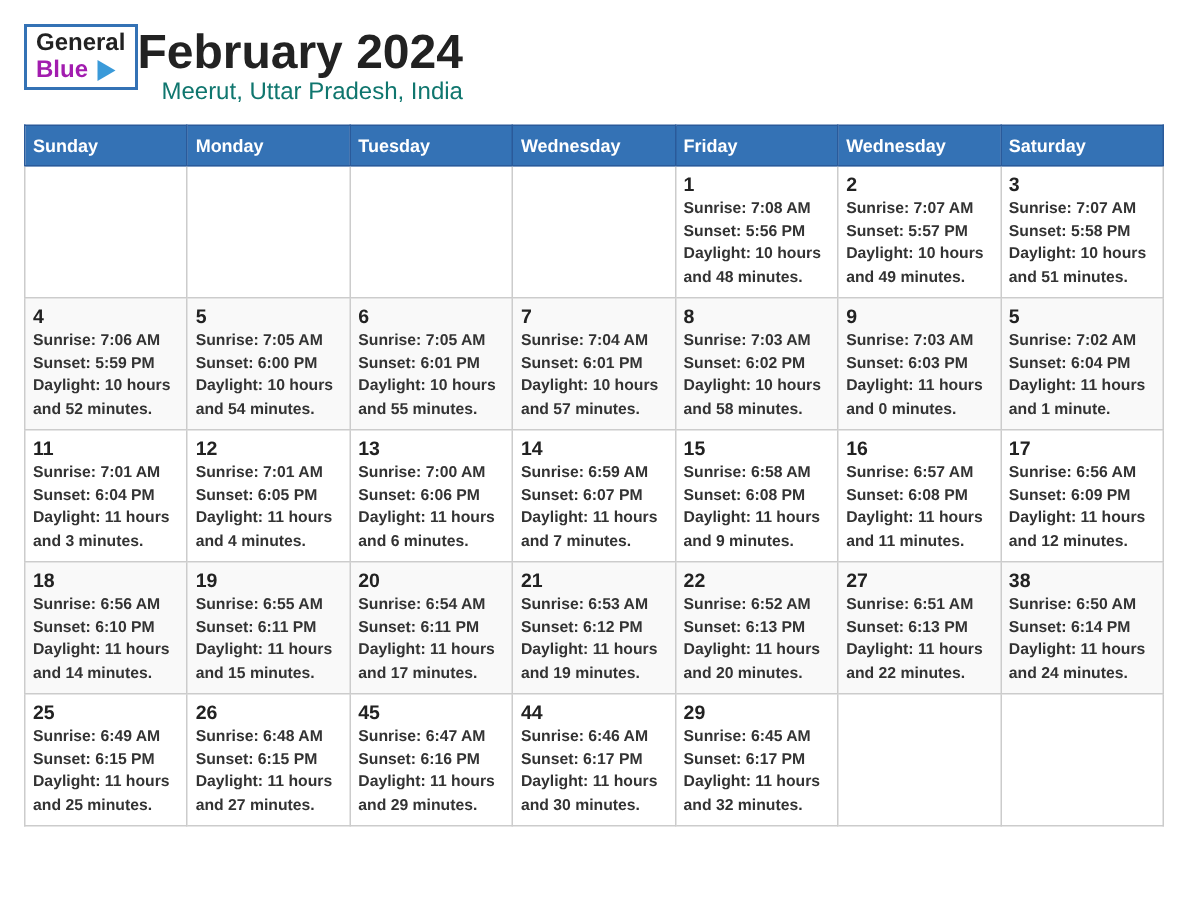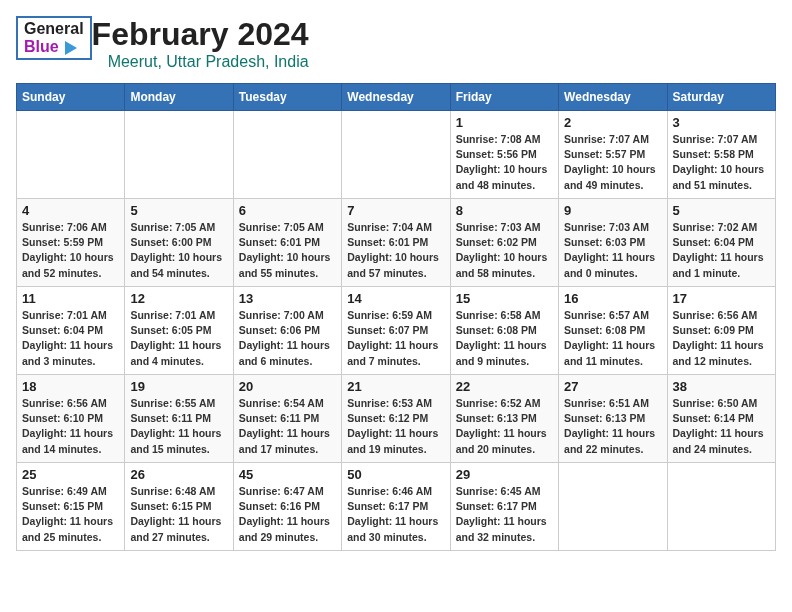--- a/index.html
+++ b/index.html
@@ -225,21 +225,21 @@
       </td>
         <td>
         <span class="day-num">26</span>
         <span class="day-detail">Sunrise: 6:48 AM<br>Sunset: 6:15 PM<br>Daylight: 11 hours and 27 minutes.</span>
       </td>
         <td>
         <span class="day-num">45</span>
         <span class="day-detail">Sunrise: 6:47 AM<br>Sunset: 6:16 PM<br>Daylight: 11 hours and 29 minutes.</span>
       </td>
         <td>
-        <span class="day-num">50</span>
+        <span class="day-num">44</span>
         <span class="day-detail">Sunrise: 6:46 AM<br>Sunset: 6:17 PM<br>Daylight: 11 hours and 30 minutes.</span>
       </td>
         <td>
         <span class="day-num">29</span>
         <span class="day-detail">Sunrise: 6:45 AM<br>Sunset: 6:17 PM<br>Daylight: 11 hours and 32 minutes.</span>
       </td>
         <td class="empty"></td>
         <td class="empty"></td>
       </tr>
     </tbody>

